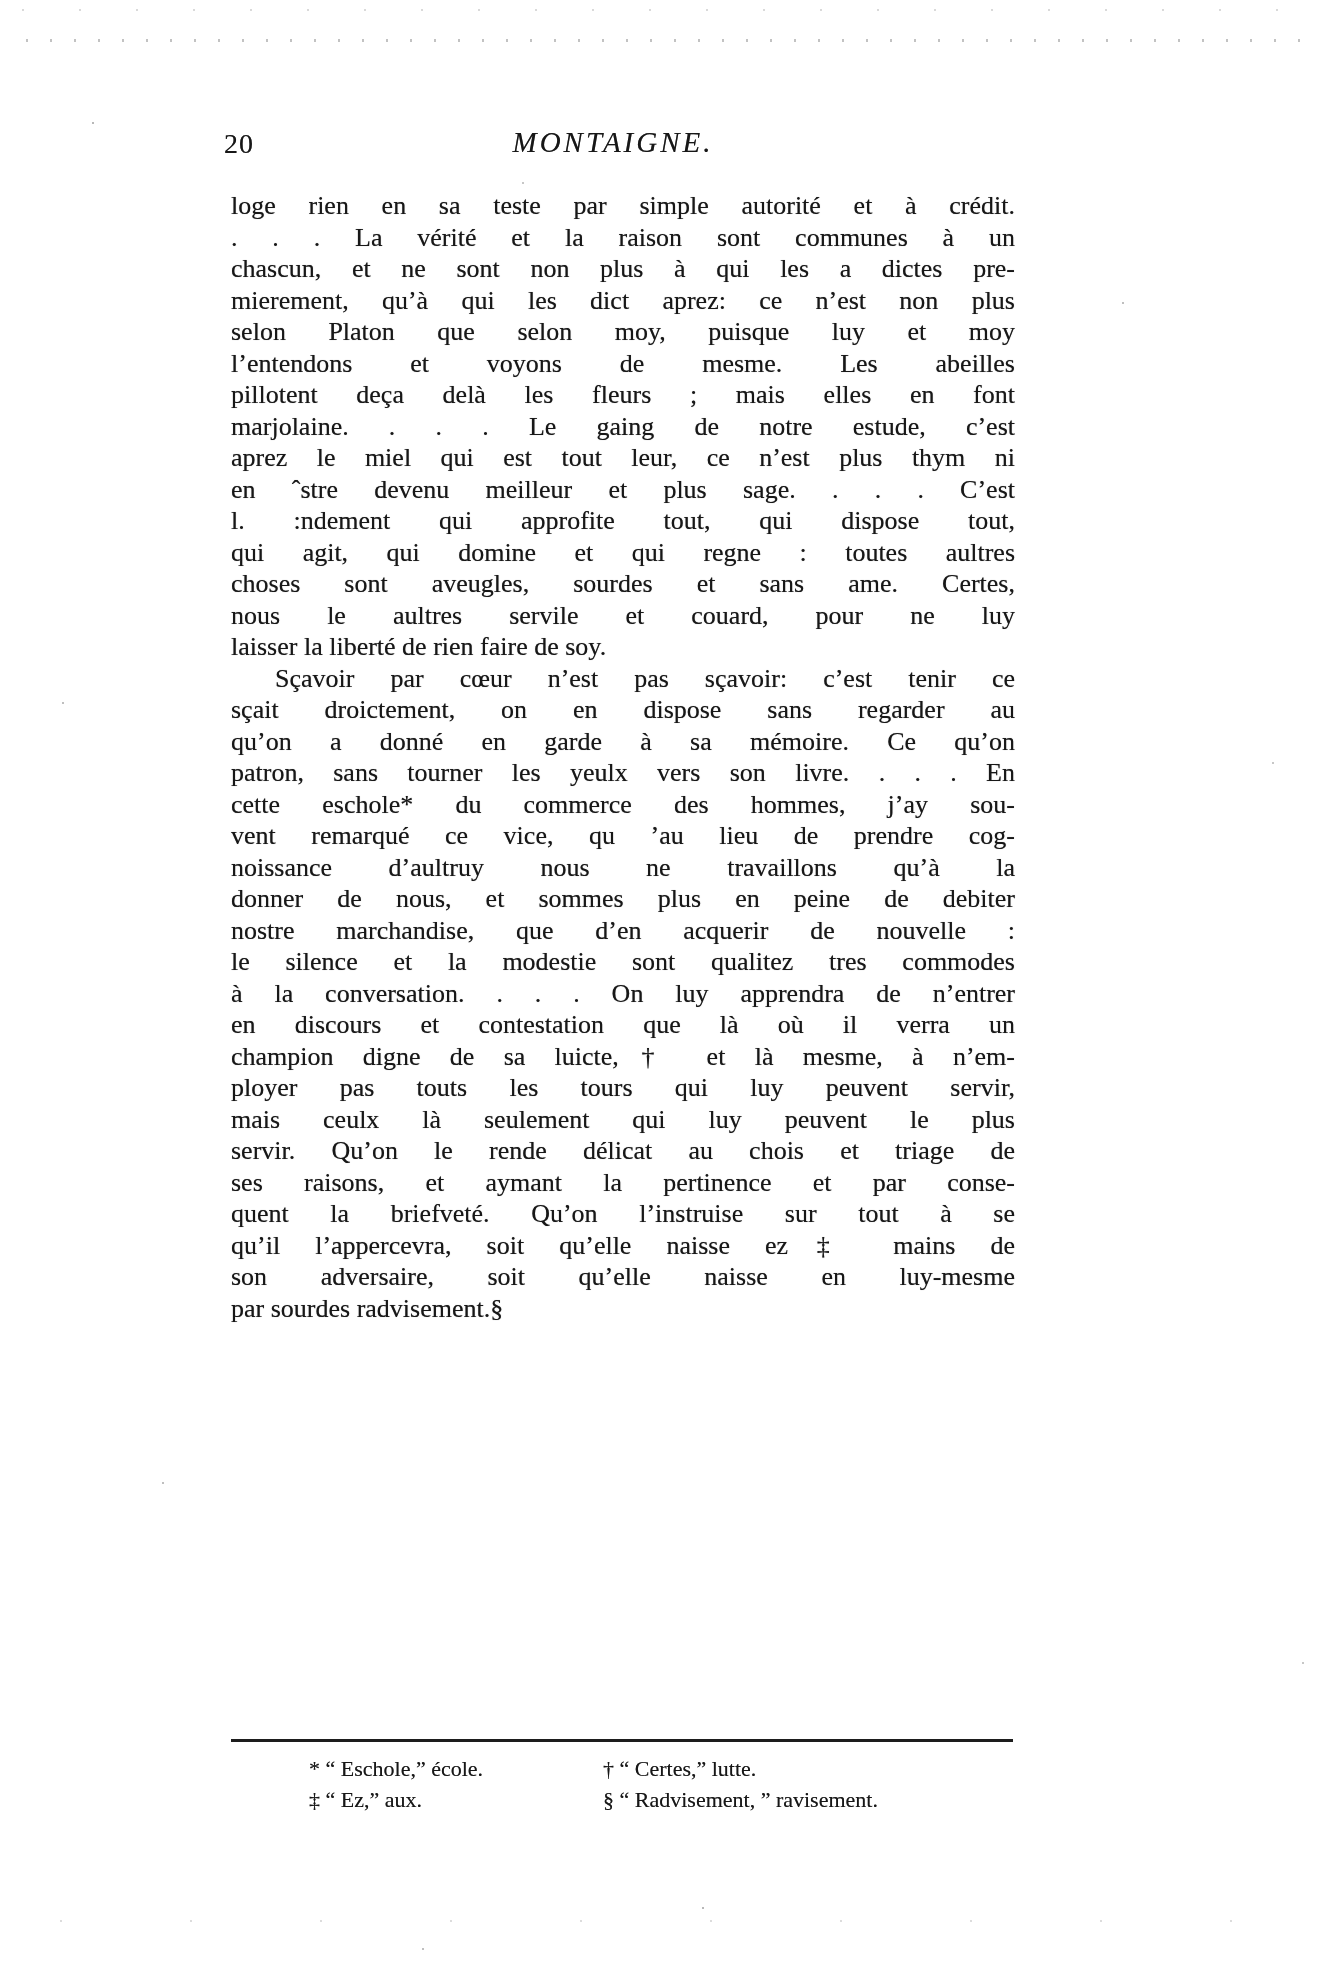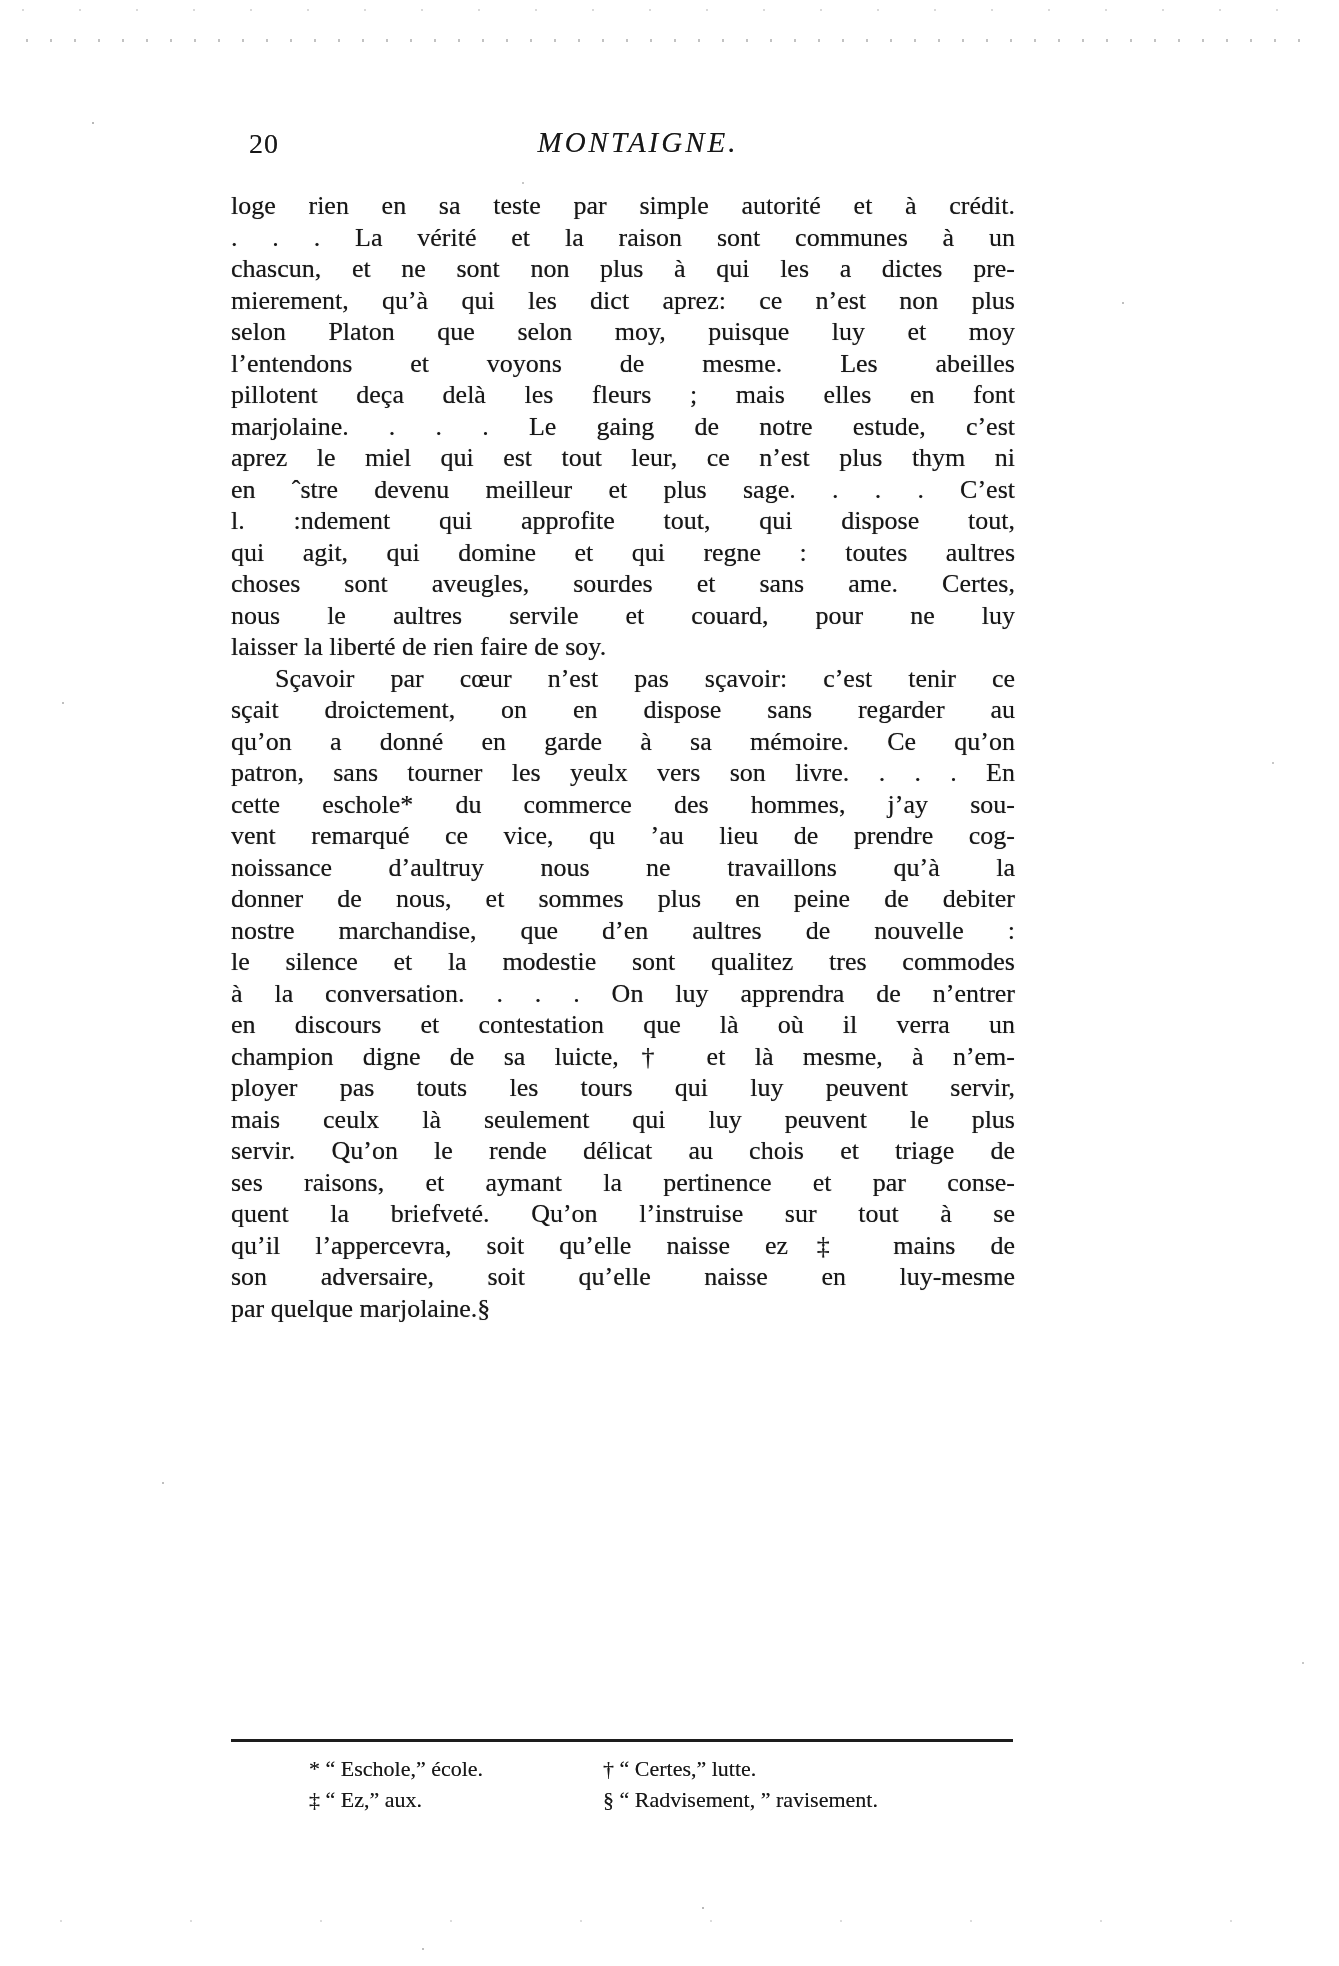--- a/index.html
+++ b/index.html
@@ -6,21 +6,21 @@
   .page {
     position: relative;
     width: 1339px;
     height: 1966px;
     background: #ffffff;
     color: #171717;
     font-family: "Liberation Serif", serif;
     overflow: hidden;
   }
   
-  .header { position: absolute; top: 126px; left: 245px; width: 786px; height: 42px; font-family: Liberation Serif, serif; }
+  .header { position: absolute; top: 126px; left: 220px; width: 786px; height: 42px; font-family: Liberation Serif, serif; }
   .pagenum {
     position: absolute; left: 4px; top: 2px;
     font-size: 28px; letter-spacing: 1px;
     text-shadow: 0 0 0.6px rgba(0,0,0,.5);
   }
   .runtitle {
     text-align: center; font-style: italic;
     font-size: 29px; letter-spacing: 3px;
     text-shadow: 0 0 0.6px rgba(0,0,0,.5);
   }
@@ -108,33 +108,33 @@
       <div class="line just">nous le aultres servile et couard, pour ne luy</div>
       <div class="line end">laisser la liberté de rien faire de soy.</div>
       <div class="line just ind">Sçavoir par cœur n’est pas sçavoir: c’est tenir ce</div>
       <div class="line just">sçait droictement, on en dispose sans regarder au</div>
       <div class="line just">qu’on a donné en garde à sa mémoire. Ce qu’on</div>
       <div class="line just">patron, sans tourner les yeulx vers son livre. . . . En</div>
       <div class="line just">cette eschole* du commerce des hommes, j’ay sou-</div>
       <div class="line just">vent remarqué ce vice, qu ’au lieu de prendre cog-</div>
       <div class="line just">noissance d’aultruy nous ne travaillons qu’à la</div>
       <div class="line just">donner de nous, et sommes plus en peine de debiter</div>
-      <div class="line just">nostre marchandise, que d’en aultres de nouvelle :</div>
+      <div class="line just">nostre marchandise, que d’en acquerir de nouvelle :</div>
       <div class="line just">le silence et la modestie sont qualitez tres commodes</div>
       <div class="line just">à la conversation. . . . On luy apprendra de n’entrer</div>
       <div class="line just">en discours et contestation que là où il verra un</div>
       <div class="line just">champion digne de sa luicte,† et là mesme, à n’em-</div>
       <div class="line just">ployer pas touts les tours qui luy peuvent servir,</div>
       <div class="line just">mais ceulx là seulement qui luy peuvent le plus</div>
       <div class="line just">servir. Qu’on le rende délicat au chois et triage de</div>
       <div class="line just">ses raisons, et aymant la pertinence et par conse-</div>
       <div class="line just">quent la briefveté. Qu’on l’instruise sur tout à se</div>
       <div class="line just">qu’il l’appercevra, soit qu’elle naisse ez‡ mains de</div>
       <div class="line just">son adversaire, soit qu’elle naisse en luy-mesme</div>
-      <div class="line end">par quelque marjolaine.§</div>
+      <div class="line end">par sourdes radvisement.§</div>
     </div>
 
   <div class="rule"></div>
 
   <div class="footnotes">
       <div class="fnrow">
       <span class="fnleft">* “ Eschole,” école.</span>
       <span class="fnright">† “ Certes,” lutte.</span>
     </div>
       <div class="fnrow">

